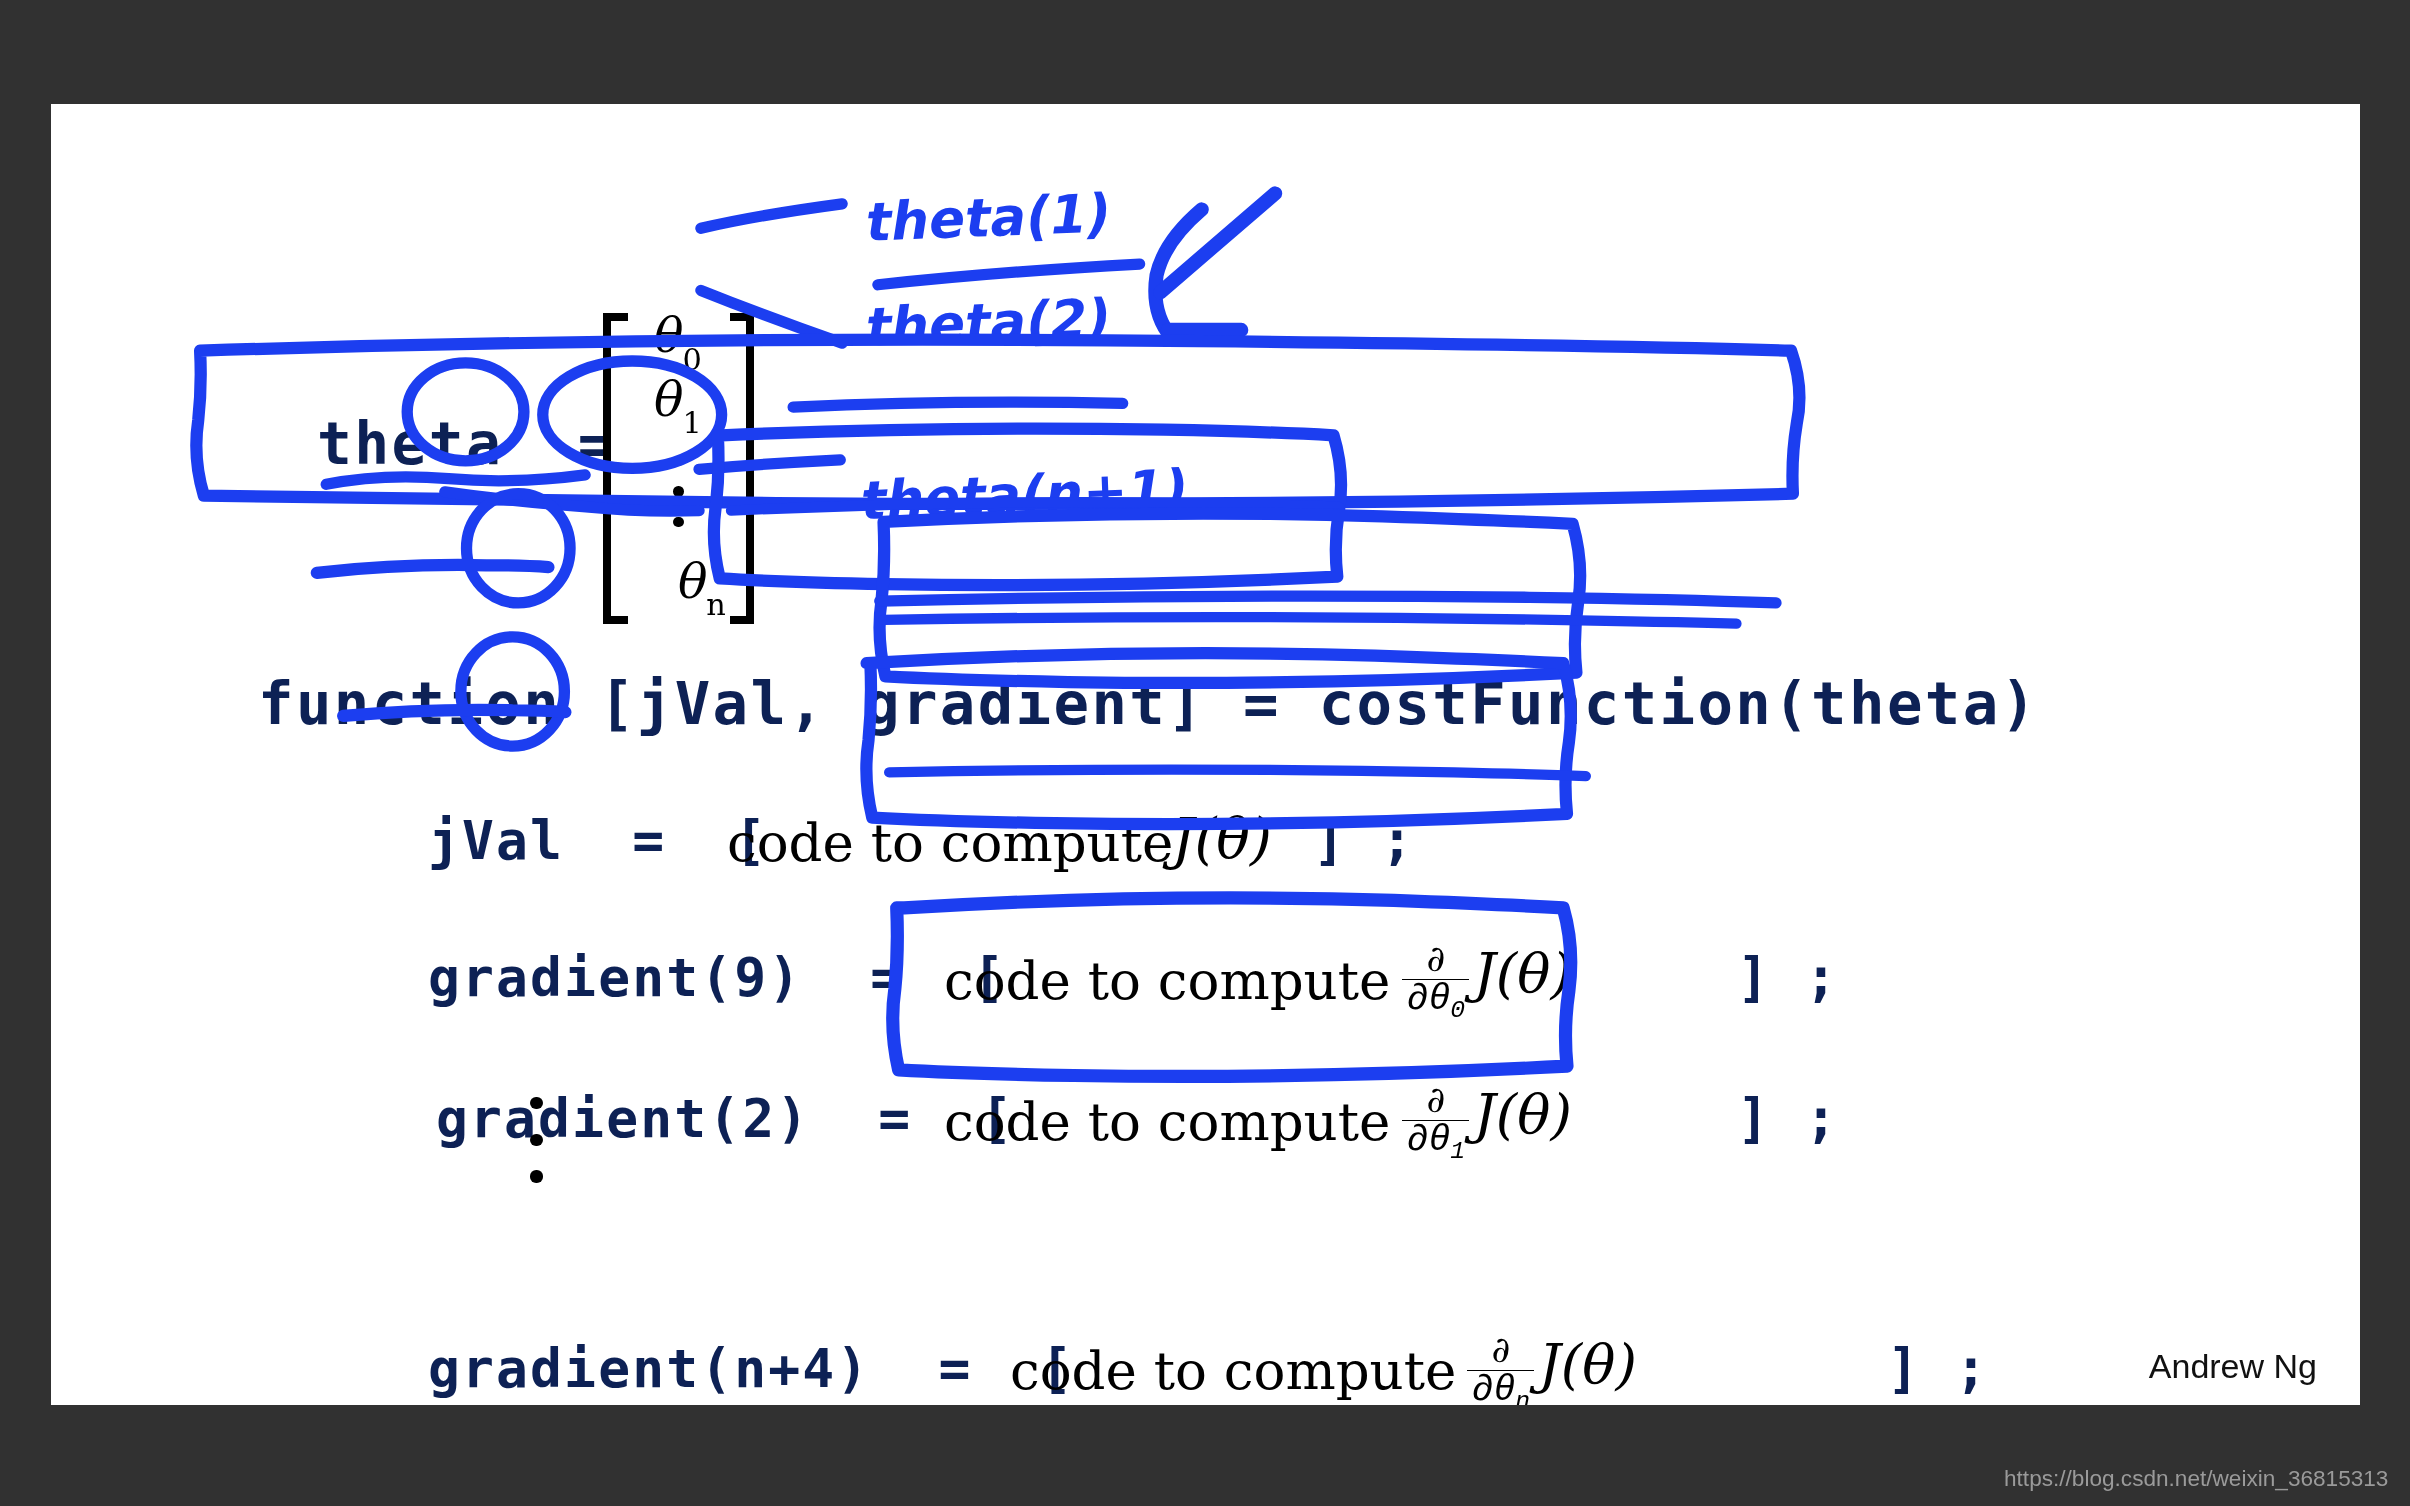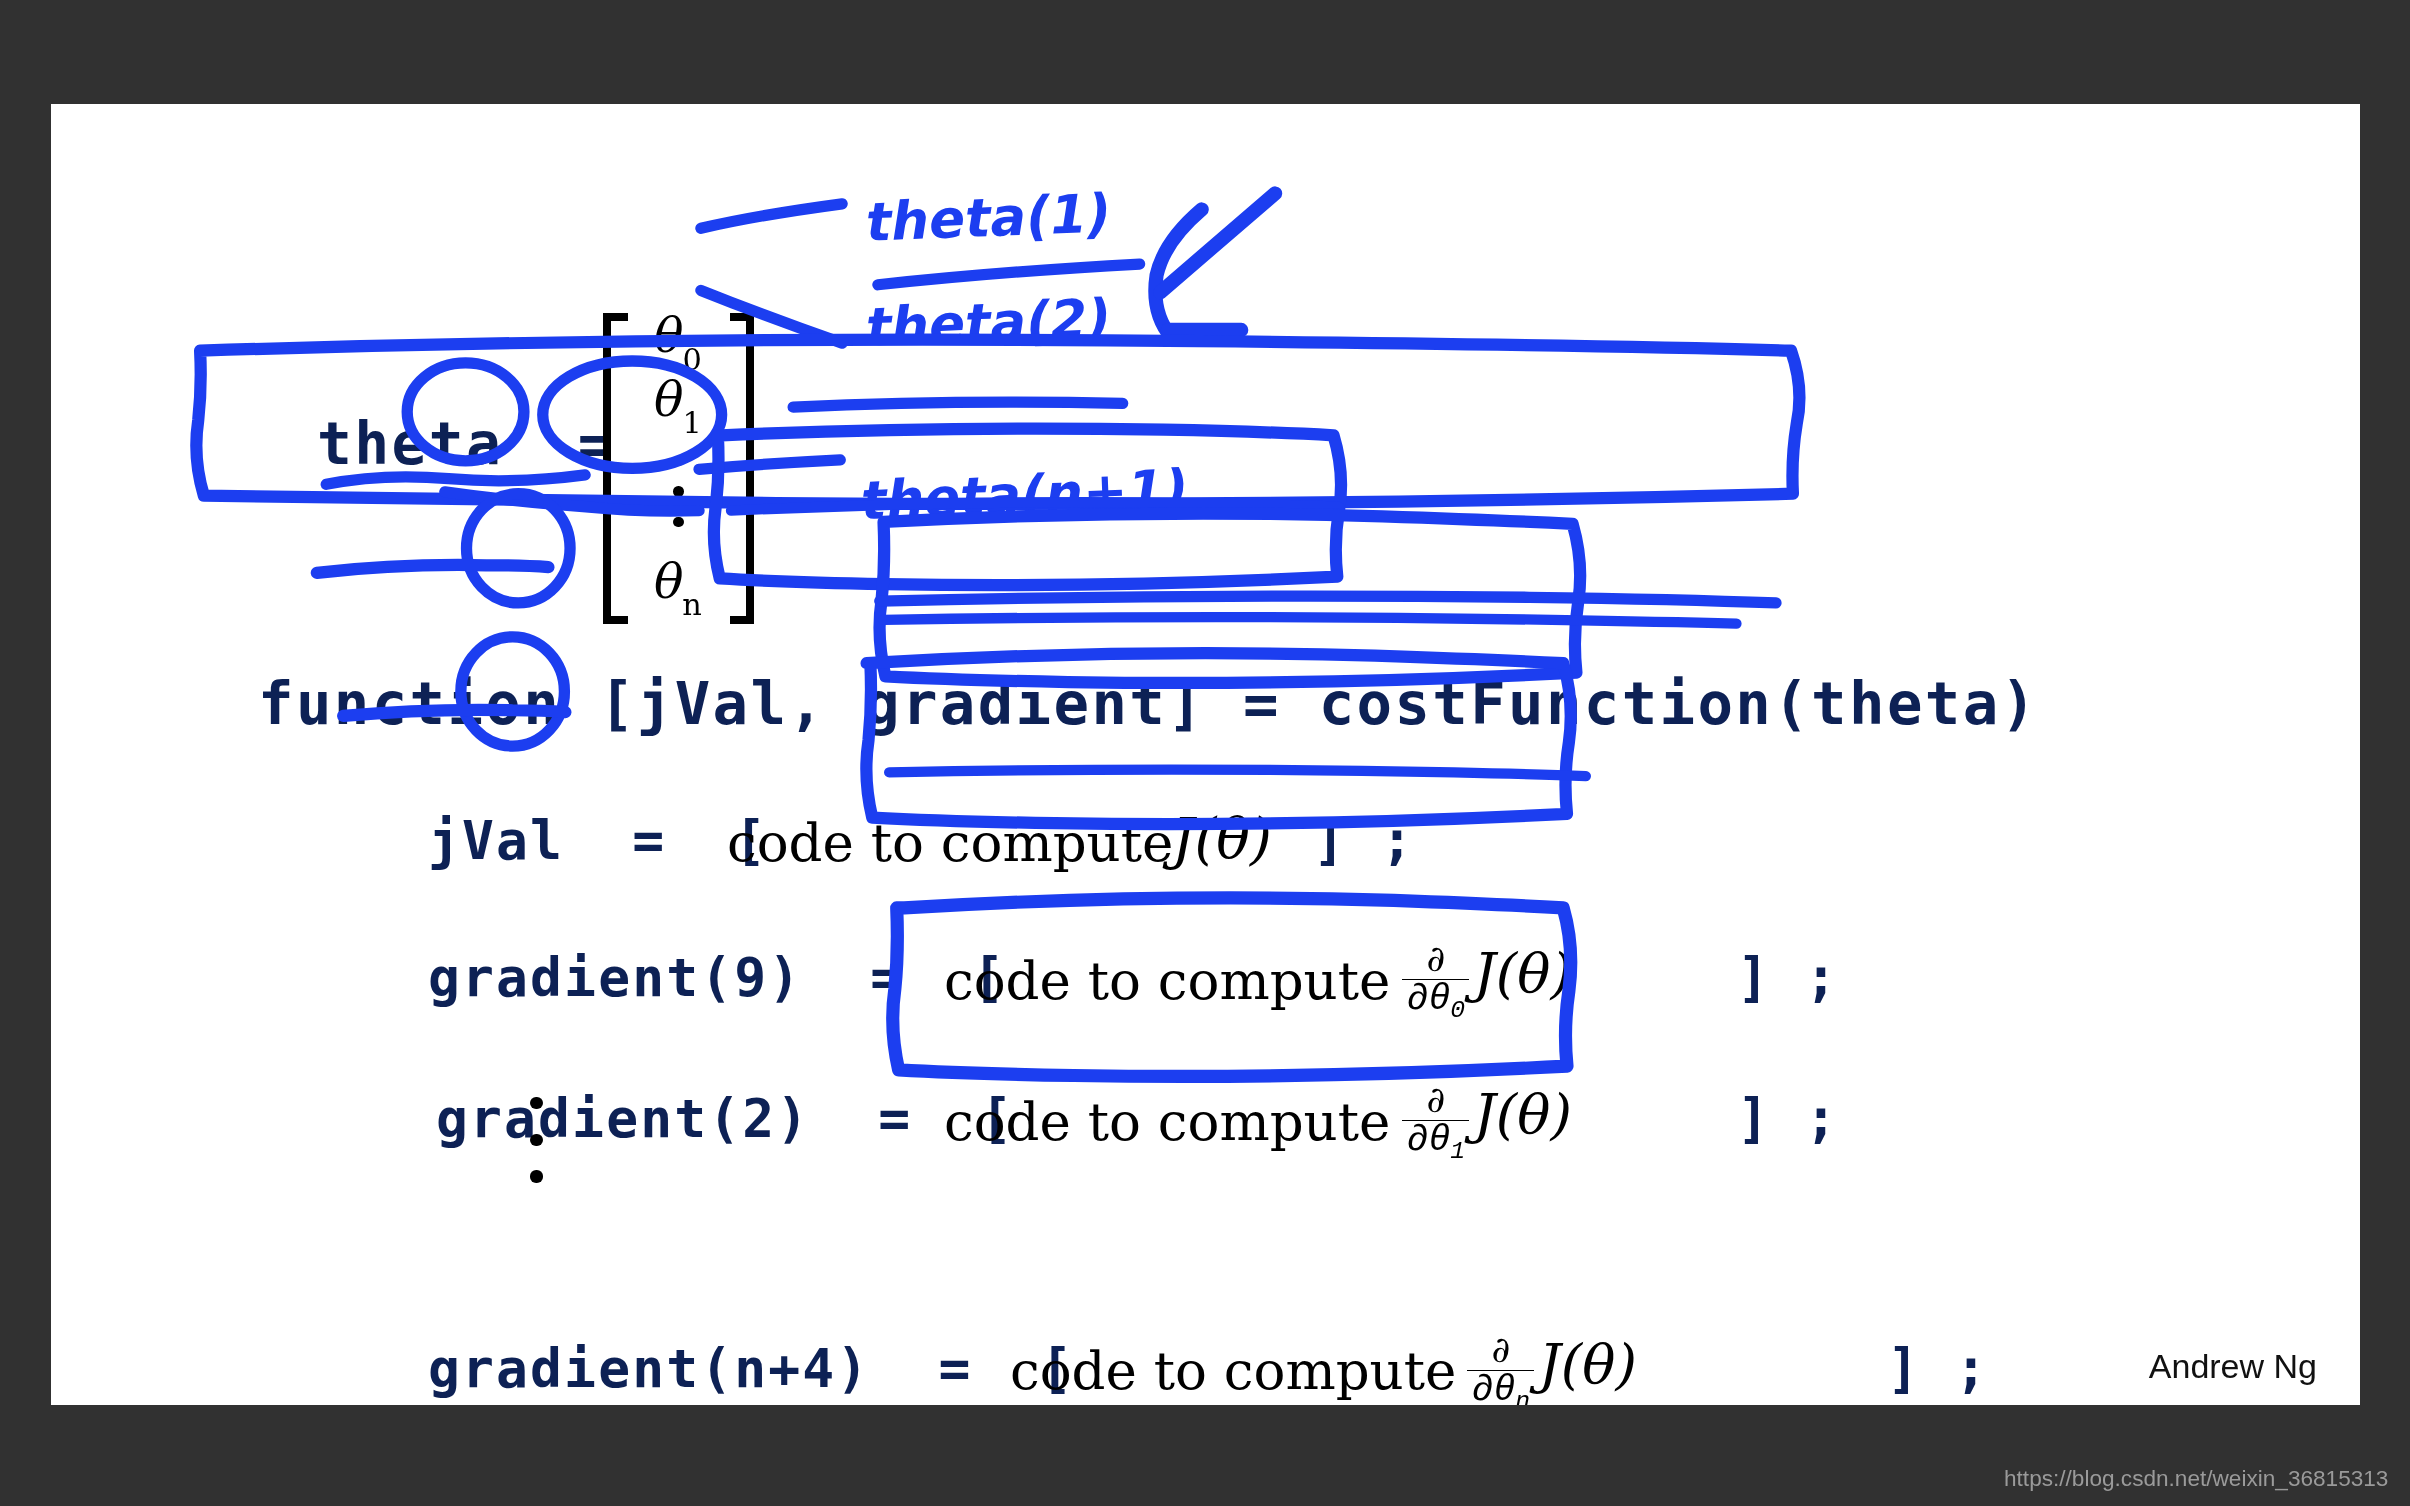--- a/index.html
+++ b/index.html
@@ -185,21 +185,21 @@
       <div class="mrow" style="top:58px;">
         <span>θ</span><span class="msub">1</span>
       </div>
 
       <div class="vdots" style="top:143px;">
         <span></span>
         <span></span>
         <span></span>
       </div>
 
-      <div class="mrow" style="top:240px;">
+      <div class="mrow" style="top:240px;margin-left:24px;">
         <span>θ</span><span class="msub">n</span>
       </div>
     </div>
 
     <div class="hand" style="left:815px; top:83px;  font-size:53px;">theta(1)</div>
 
     <div class="hand" style="left:815px; top:188px; font-size:53px;">theta(2)</div>
 
     <div class="hand" style="left:810px; top:360px; font-size:53px;">theta(n+1)</div>
 

